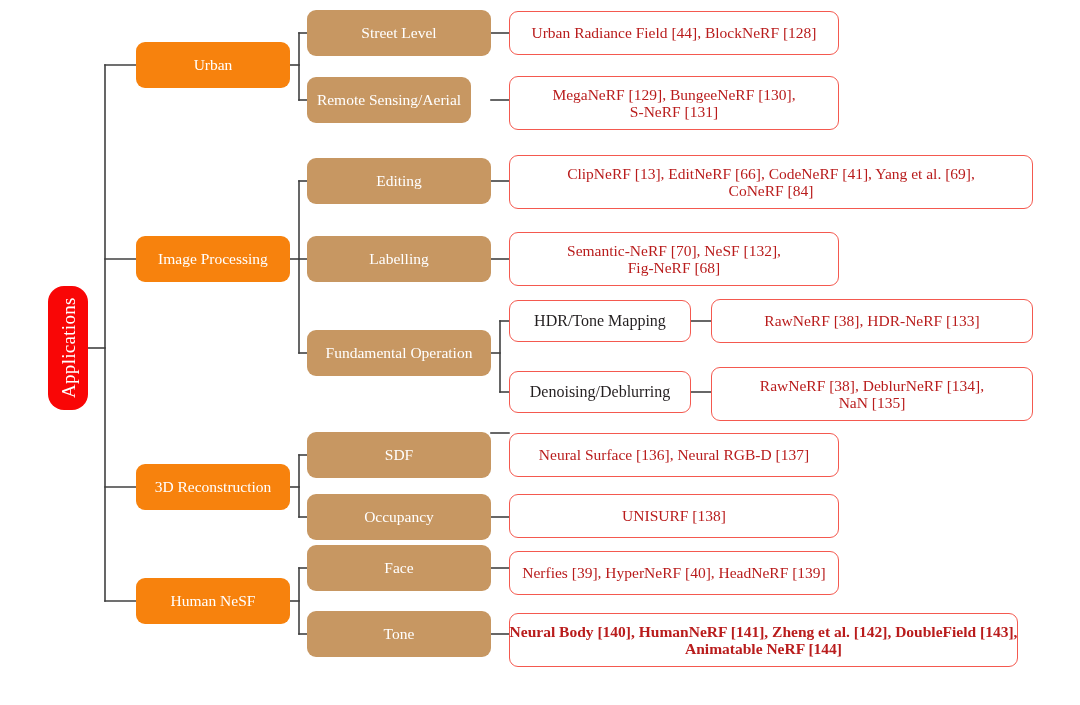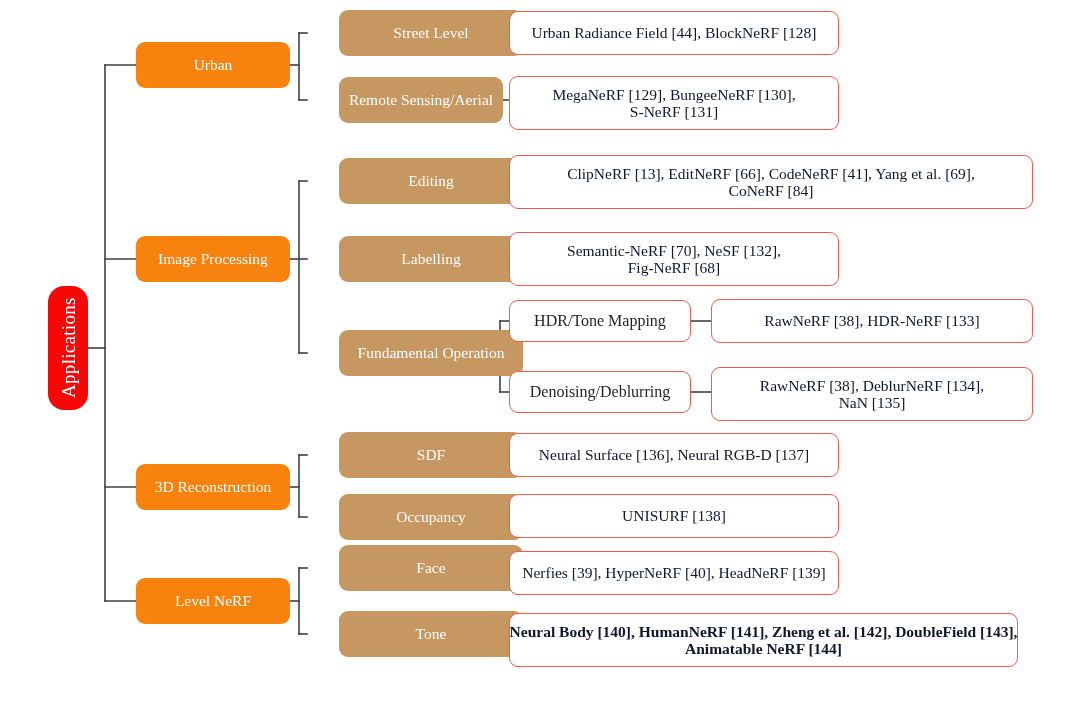--- a/index.html
+++ b/index.html
@@ -50,34 +50,33 @@
     background: #F7820D;
     border-radius: 9px;
     color: #ffffff;
     font-size: 15.5px;
   }
   .node-sub {
     background: #C79762;
     border-radius: 9px;
     color: #ffffff;
     font-size: 15.5px;
-    margin-left: 32px;
   }
   .node-mid {
     background: #ffffff;
     border: 1.6px solid #F4594F;
     border-radius: 9px;
     color: #231f20;
     font-size: 16px;
   }
   .node-leaf {
     background: #ffffff;
     border: 1.6px solid #F4594F;
     border-radius: 9px;
-    color: #0f172a;
+    color: #b91c1c;
     font-size: 15.5px;
     padding: 0 4px;
   }
   .node-leaf .leaftext {
     display: block;
     white-space: nowrap;
   }
 </style>
 </head>
 <body>
@@ -131,21 +130,21 @@
   <div class="node node-cat" id="n-cat_urban" style="left: 136px; top: 42px; width: 154px; height: 46px;">
     <span>Urban</span>
   </div>
   <div class="node node-cat" id="n-cat_image" style="left: 136px; top: 236px; width: 154px; height: 46px;">
     <span>Image Processing</span>
   </div>
   <div class="node node-cat" id="n-cat_3d" style="left: 136px; top: 464px; width: 154px; height: 46px;">
     <span>3D Reconstruction</span>
   </div>
   <div class="node node-cat" id="n-cat_human" style="left: 136px; top: 578px; width: 154px; height: 46px;">
-    <span>Level NeRF</span>
+    <span>Human NeSF</span>
   </div>
 
   <div class="node node-sub" id="n-sub_street" style="left: 307px; top: 10px; width: 184px; height: 46px;">
     <span>Street Level</span>
   </div>
   <div class="node node-sub" id="n-sub_remote" style="left: 307px; top: 77px; width: 164px; height: 46px;">
     <span>Remote Sensing/Aerial</span>
   </div>
   <div class="node node-sub" id="n-sub_editing" style="left: 307px; top: 158px; width: 184px; height: 46px;">
     <span>Editing</span>

